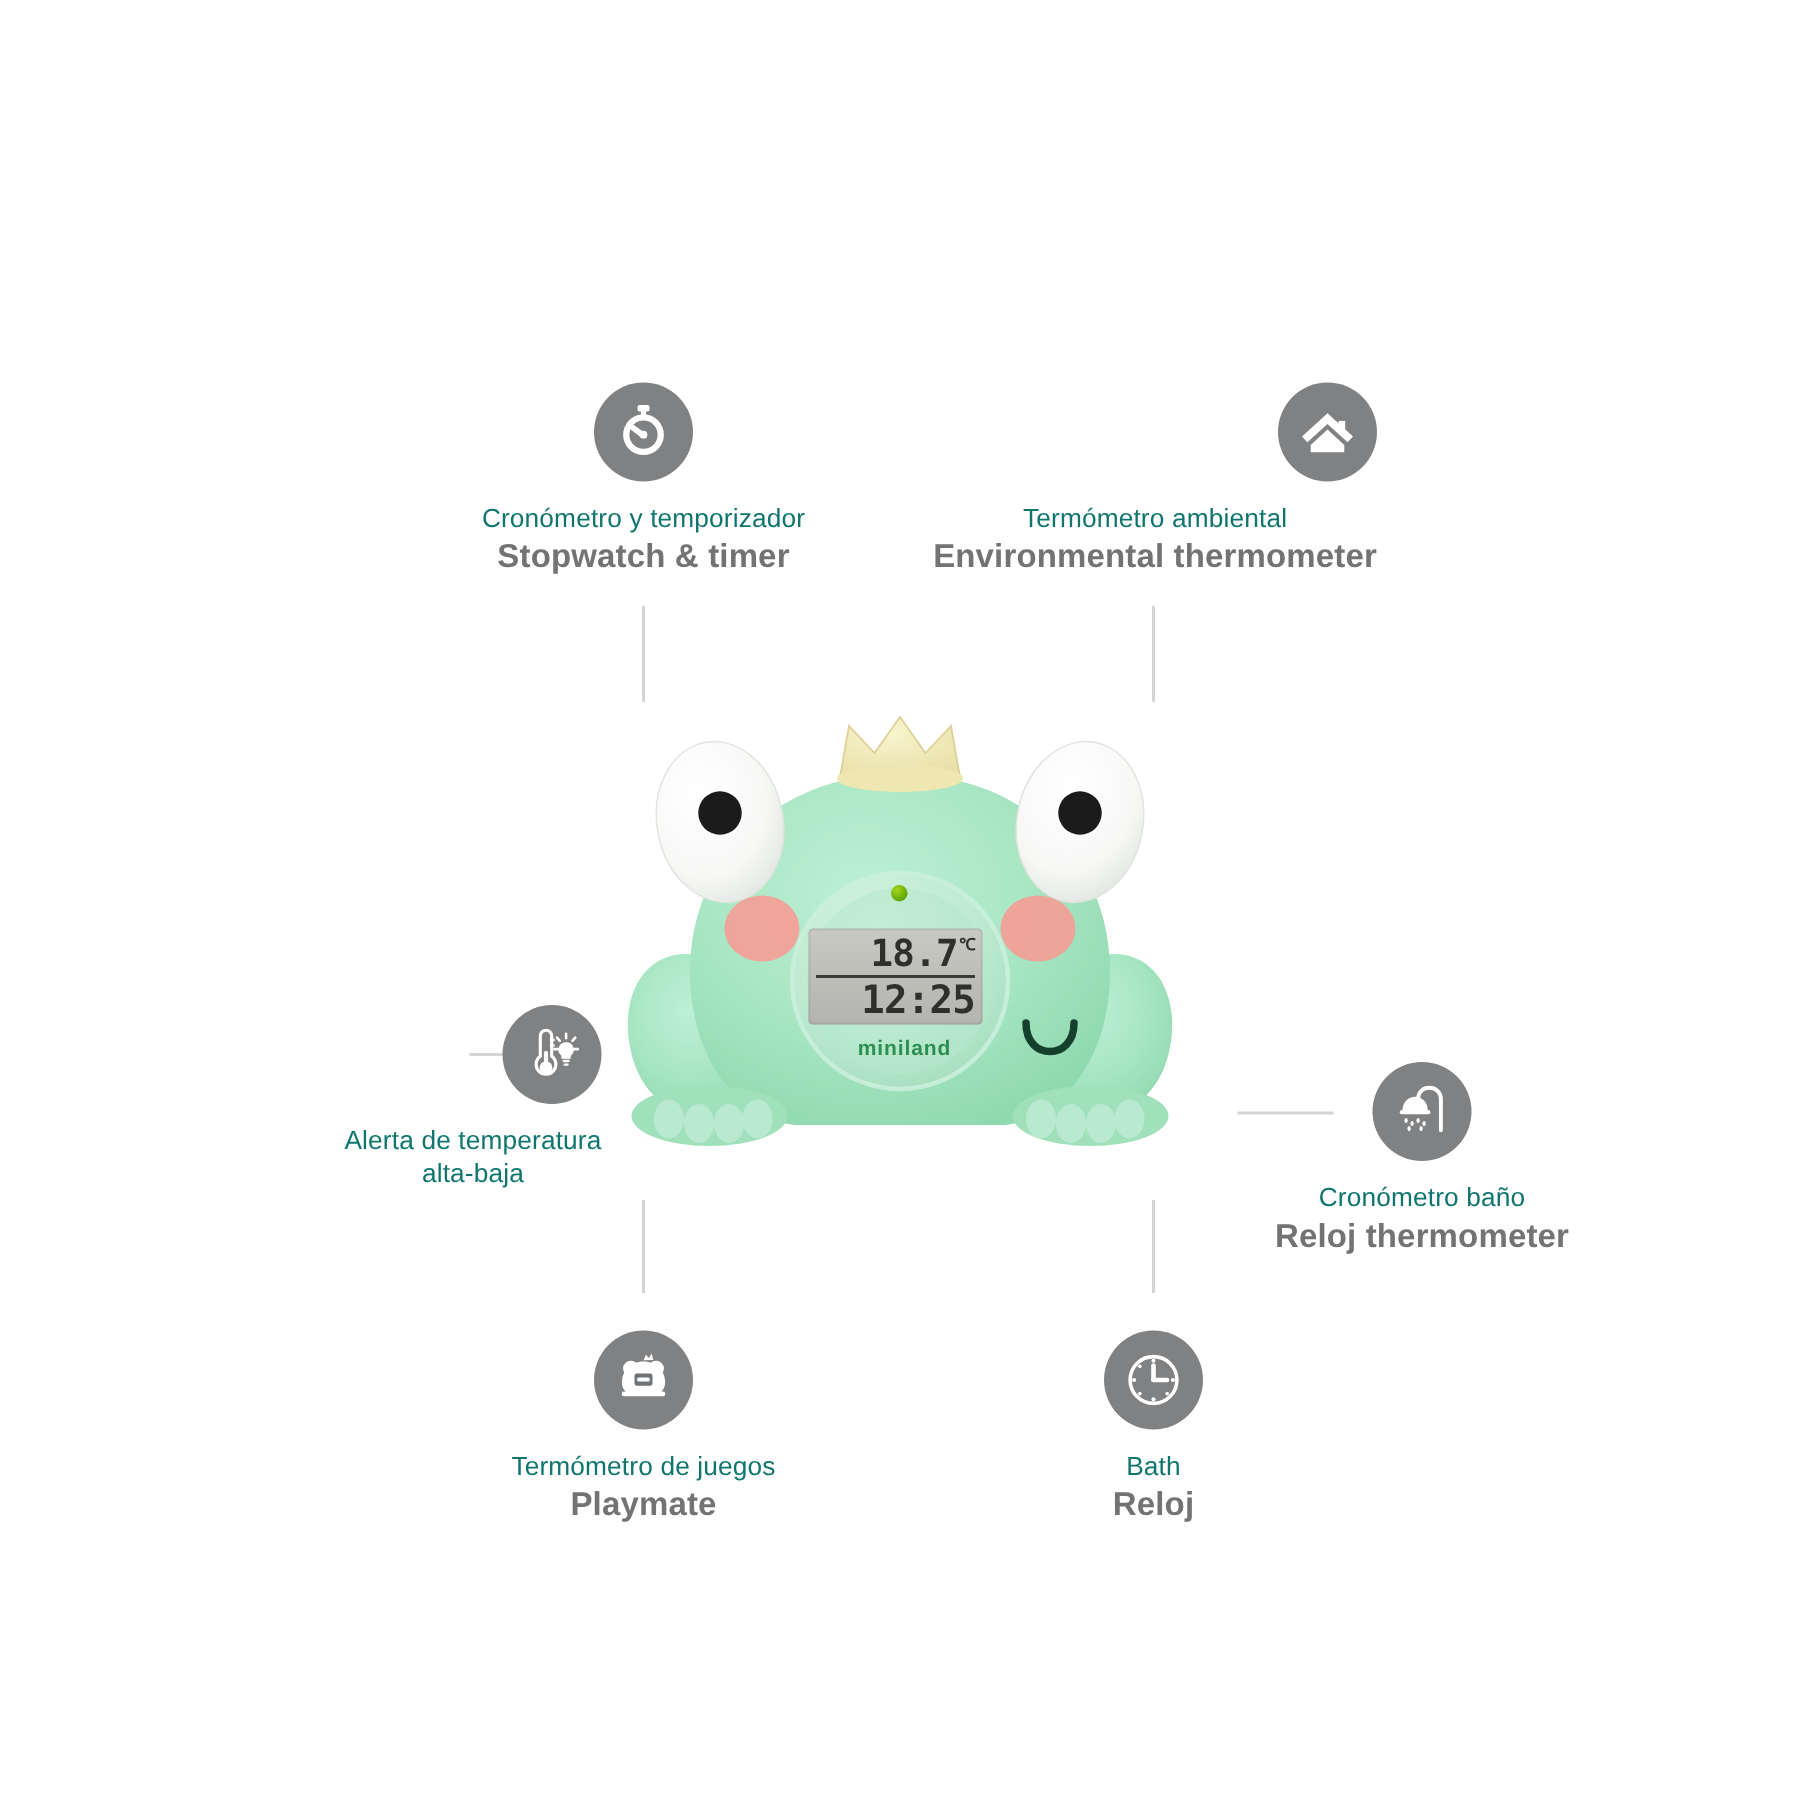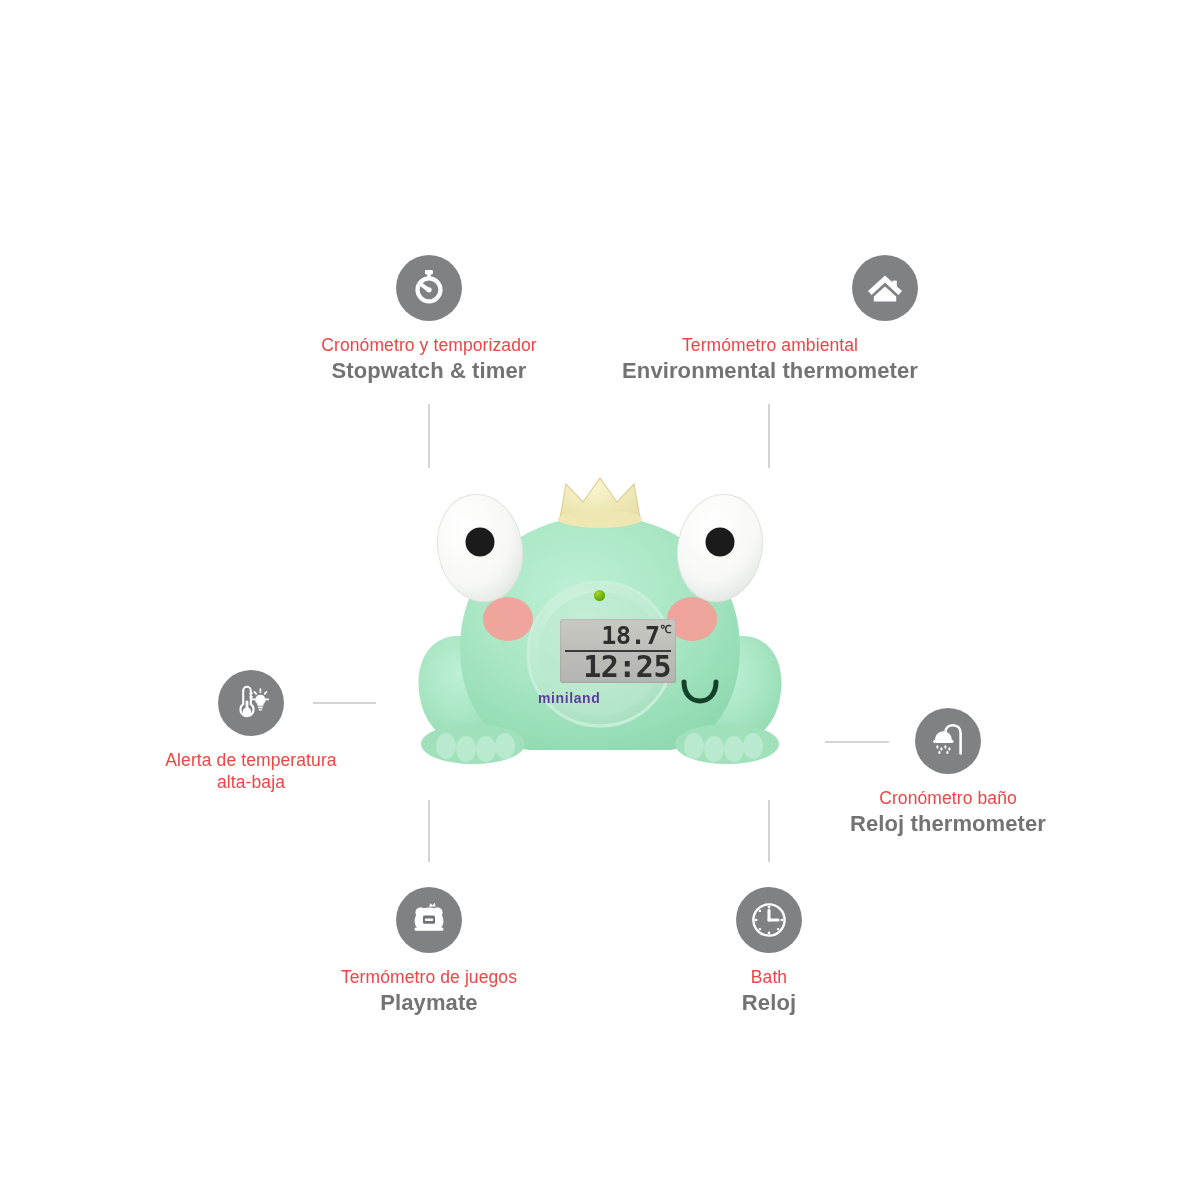--- a/index.html
+++ b/index.html
@@ -16,66 +16,66 @@
   .feature{position:absolute;display:flex;flex-direction:column;align-items:center;}
   .icon-circle{
     width:66px;height:66px;border-radius:50%;
     background:#7f8183;
     display:flex;align-items:center;justify-content:center;
     flex:0 0 auto;
   }
   .icon-circle svg{display:block;}
   .labels{margin-top:13px;text-align:center;line-height:1.28;}
   .lbl-es{
-    font-size:17.5px;color:#ef4444;font-weight:400;letter-spacing:.1px;
+    font-size:17.5px;color:#0f766e;font-weight:400;letter-spacing:.1px;
     white-space:pre-line;
   }
   .lbl-en{
     font-size:22px;color:#737373;font-weight:700;letter-spacing:.1px;
     white-space:pre-line;margin-top:1px;
   }
 
   
   .conn{position:absolute;background:#d2d4d6;}
   .conn.v{width:1.6px;}
   .conn.h{height:1.6px;}
 
   
   .product{position:absolute;left:398px;top:476px;width:404px;height:310px;}
 
   .frog-svg{position:absolute;left:0;top:0;}
 
   
   .lcd{
-    position:absolute;left:162px;top:143px;width:116px;height:64px;
+    position:absolute;left:141px;top:143px;width:116px;height:64px;
     background:linear-gradient(180deg,#c9c9c4 0%,#bdbdb8 55%,#b4b4b0 100%);
     border-radius:3px;
     box-shadow:inset 0 0 2px rgba(0,0,0,.25);
     overflow:hidden;
   }
   .lcd-row{
     position:relative;height:32px;
     display:flex;align-items:center;justify-content:flex-end;
     padding-right:5px;box-sizing:border-box;
   }
   .lcd-div{position:absolute;left:5px;right:5px;top:31px;height:1.6px;background:#3a3a38;}
   .seg{
     font-family:"DejaVu Sans Mono", monospace;
     font-weight:700;
     color:#2f2f2d;
     letter-spacing:-0.5px;
     line-height:1;
   }
   .seg-temp{font-size:25px;}
   .seg-unit{font-size:11px;margin-left:1px;align-self:flex-start;margin-top:5px;}
-  .seg-time{font-size:30px;}
+  .seg-time{font-size:26px;}
 
   .brand{
-    position:absolute;left:140px;top:214px;width:130px;
-    font-size:14px;letter-spacing:.6px;color:#4c1d95;font-weight:600;
+    position:absolute;left:140px;top:214px;width:130px;text-align:center;
+    font-size:14px;letter-spacing:.6px;color:#15803d;font-weight:600;
     opacity:.85;
   }
   .led{
     position:absolute;left:196px;top:114px;width:11px;height:11px;border-radius:50%;
     background:radial-gradient(circle at 35% 30%,#a6d61a 0%,#68ad09 60%,#4c8e06 100%);
   }
 </style>
 </head>
 <body>
 
@@ -195,21 +195,21 @@
         <path d="M20 18.4 L31.2 28.6 L31.2 33.5 L8.8 33.5 L8.8 28.6 Z" fill="#fff"></path>
         <rect x="27.4" y="12.6" width="4.4" height="7.6" fill="#fff"></rect>
       </svg>
     </div>
     <div class="labels">
       <div class="lbl-es">Termómetro ambiental</div>
       <div class="lbl-en">Environmental thermometer</div>
     </div>
   </div>
 
-  <div class="feature" style="left:101px;top:670px;width:300px;">
+  <div class="feature" style="left:101px;top:670px;width:300px;align-items:flex-end;">
     <div class="icon-circle">
       <svg width="42" height="42" viewBox="0 0 42 42">
 
         <path d="M13.2 8.6 a3.8 3.8 0 0 1 7.6 0 v13.6 a6.6 6.6 0 1 1 -7.6 0 Z" fill="none" stroke="#fff" stroke-width="2.1"></path>
         <rect x="15.6" y="18.5" width="2.8" height="12" rx="1.4" fill="#fff"></rect>
         <circle cx="17" cy="29.8" r="4.3" fill="#fff"></circle>
         <rect x="19.6" y="10.6" width="3.2" height="1.5" fill="#fff"></rect>
         <rect x="19.6" y="14.2" width="3.2" height="1.5" fill="#fff"></rect>
 
         <path d="M30.4 12.8 a5 5 0 0 1 3.1 9 v2 h-6.2 v-2 a5 5 0 0 1 3.1 -9 Z" fill="#fff"></path>

